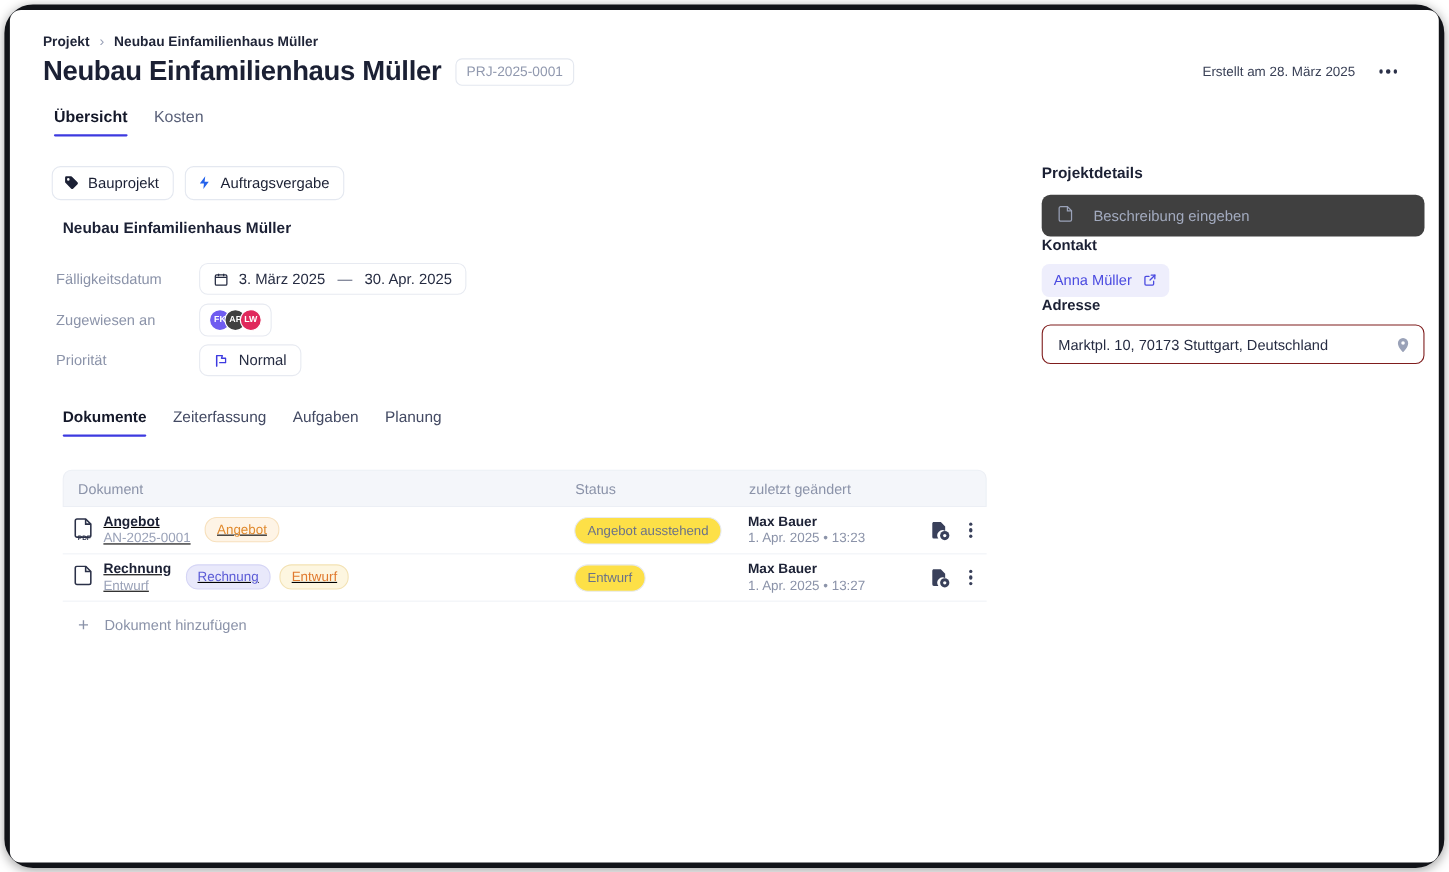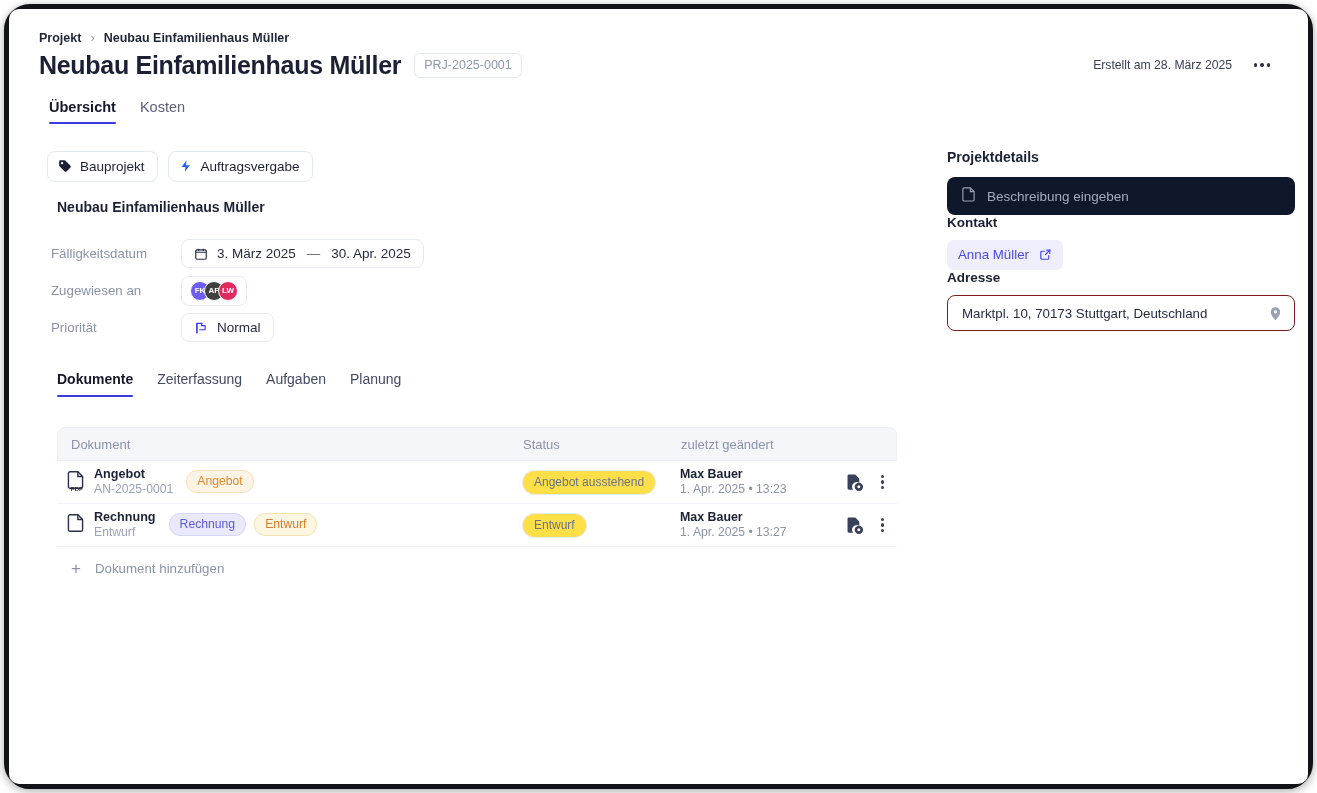--- a/index.html
+++ b/index.html
@@ -124,21 +124,21 @@
     border-radius: 8px 8px 0 0;
     font-size: 13px; color: #8b93a9;
   }
   .th-doc { width: 465px; padding-left: 13px; }
   .th-status { width: 158px; }
   .th-mod { flex: 1; }
   .trow {
     display: flex; align-items: center; min-height: 43px;
     border-bottom: 1px solid #f0f2f7;
   }
-  .td-doc { width: 465px; padding-left: 9px; display: flex; align-items: center; gap: 9px; }
+  .td-doc { width: 465px; padding-left: 9px; display: flex; align-items: center; gap: 9px; text-decoration: underline; }
   .docmeta { display: flex; flex-direction: column; line-height: 1.25; }
   .docname { font-size: 12.6px; font-weight: 700; color: #1b2034; }
   .docsub { font-size: 12.2px; color: #9aa2b8; }
   .tags { display: flex; gap: 8px; margin-left: 4px; }
   .tag { font-size: 12.2px; border-radius: 11px; padding: 3px 10px 4px; border: 1px solid transparent; cursor: pointer; }
   .tag-angebot { background: #fef4e6; color: #e08a2e; border-color: #f7e0bc; }
   .tag-rechnung { background: #e9e9fb; color: #5b5bd6; border-color: #d5d5f5; }
   .tag-entwurf  { background: #fdf6e0; color: #e07a2e; border-color: #f3e2b4; }
   .td-status { width: 158px; }
   .statuspill {
@@ -156,22 +156,22 @@
     display: flex; align-items: center; gap: 14px;
     height: 42px; padding-left: 14px;
     font-size: 13.3px; color: #8b93a9; cursor: pointer;
   }
   .plus { font-size: 17px; color: #8b93a9; line-height: 1; }
 
   
   .panel { position: absolute; left: 938px; top: 140px; width: 348px; }
   .panel-h { font-size: 14px; font-weight: 700; color: #1b2034; }
   .desc-box {
-    margin-top: 12px; height: 38px; background: #0f172a;
-    border-radius: 8px; display: flex; align-items: center; gap: 11px;
+    margin-top: 12px; height: 38px; background: #404040;
+    border-radius: 8px; display: flex; align-items: center; gap: 18px;
     padding: 0 14px; cursor: text;
   }
   .desc-ph { font-size: 13.5px; color: #a2aabe; }
   .panel-h2 { font-size: 13.5px; font-weight: 700; color: #1b2034; }
   .contact-chip {
     margin-top: 10px; display: inline-flex; align-items: center; gap: 10px;
     background: #eeeefc; border-radius: 7px; padding: 7px 11px 8px;
     font-size: 13.3px; color: #4a4ae0; cursor: pointer;
   }
   .addr-box {

